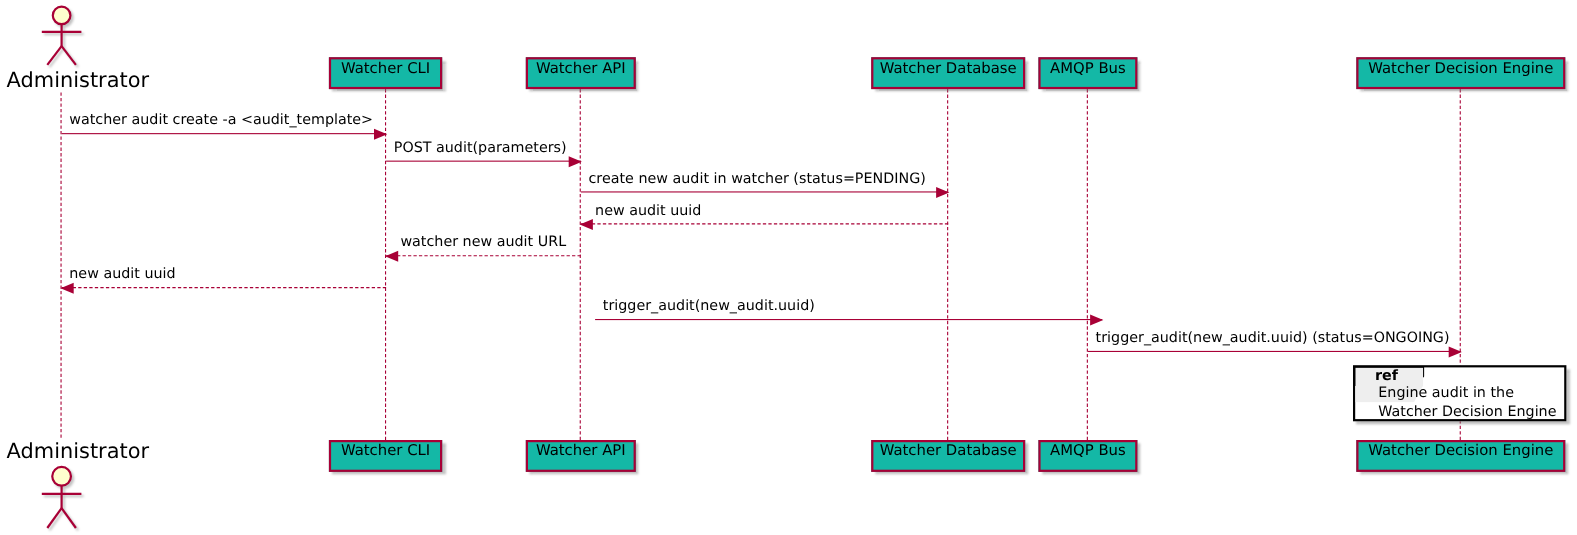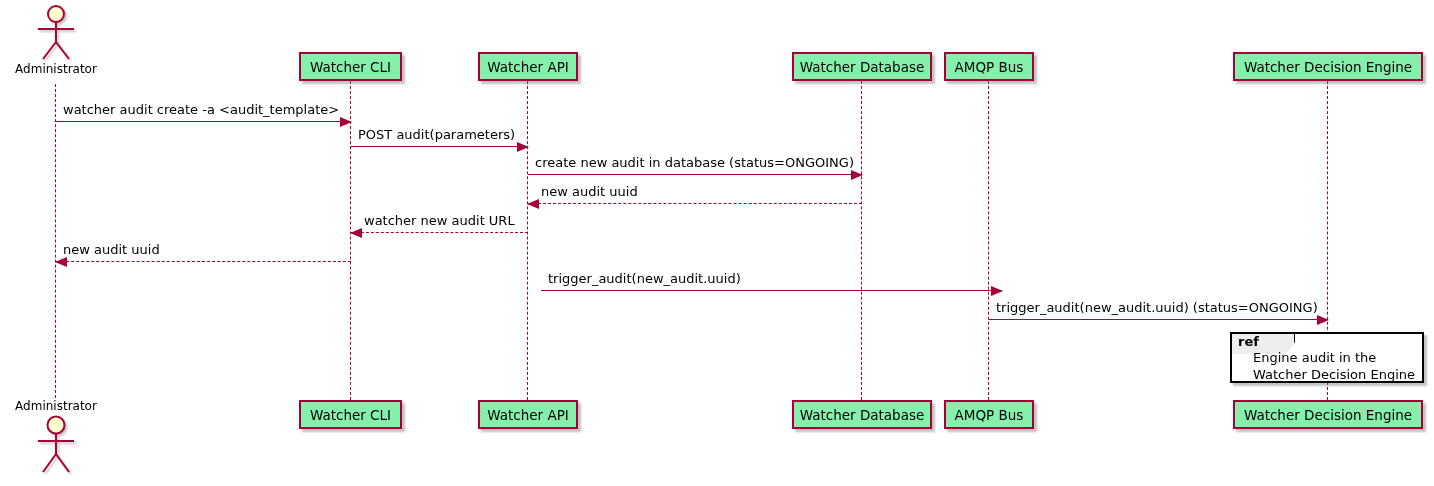--- a/index.html
+++ b/index.html
@@ -9,36 +9,36 @@
     background:#ffffff;
     font-family:"DejaVu Sans", sans-serif;
     color:#000;
     overflow:hidden;
   }
   
   .pbox{
     position:absolute;
     height:29px;
     box-sizing:border-box;
-    background:#86efac;
+    background:#14b8a6;
     border:2px solid #A80036;
     box-shadow:3px 3px 2px rgba(120,120,120,0.45);
-    display:flex;align-items:center;justify-content:center;
+    display:flex;justify-content:center;
     font-size:13.5px;
     white-space:nowrap;
   }
   
   .lifeline{
     position:absolute;
     top:81px;height:319px;width:0;
     border-left:1px dashed #A80036;
   }
   
   .actor{position:absolute;text-align:center;}
-  .actor .alabel{font-size:12px;white-space:nowrap;}
+  .actor .alabel{font-size:19px;white-space:nowrap;}
   .actor svg{display:block;margin:0 auto;filter:drop-shadow(2.5px 2.5px 1px rgba(120,120,120,0.45));}
   
   .msg{position:absolute;height:22px;}
   .msg .lbl{
     position:absolute;left:7px;bottom:5px;
     font-size:13px;white-space:nowrap;line-height:14px;
   }
   .msg.to-left .lbl{left:13px;}
   .msg .line{
     position:absolute;left:0;right:0;bottom:0;height:0;
@@ -55,25 +55,25 @@
     box-sizing:border-box;
     background:#ffffff;border:2px solid #000;
     box-shadow:3px 3px 2px rgba(120,120,120,0.45);
   }
   .ref-tab{
     position:absolute;top:-1px;left:-1px;width:64px;height:18px;
     background:#000;
     clip-path:polygon(0 0,100% 0,100% 50%,86% 100%,0 100%);
   }
   .ref-tab-inner{
-    position:absolute;top:0;left:0;width:62px;height:20px;
+    position:absolute;top:0;left:0;width:62px;height:32px;
     background:#EEEEEE;
     clip-path:polygon(0 0,100% 0,100% 50%,86% 100%,0 100%);
     font-size:13px;font-weight:bold;
-    padding-left:6px;box-sizing:border-box;line-height:16px;
+    padding-left:18px;box-sizing:border-box;line-height:16px;
   }
   .ref-body{position:absolute;left:21px;top:16px;font-size:13px;line-height:16.5px;white-space:nowrap;}
 </style>
 </head>
 <body>
 
 <div class="stage">
 
   <div class="lifeline" style="left:55px;top:84px;height:314px;"></div>
   <div class="lifeline" style="left:350px;"></div>
@@ -142,21 +142,21 @@
     <div class="head"></div>
   </div>
 
   <div class="msg to-right" style="left:351px;top:125px;width:177px;">
     <div class="lbl">POST audit(parameters)</div>
     <div class="line"></div>
     <div class="head"></div>
   </div>
 
   <div class="msg to-right" style="left:528px;top:153px;width:334px;">
-    <div class="lbl">create new audit in database (status=ONGOING)</div>
+    <div class="lbl">create new audit in watcher (status=PENDING)</div>
     <div class="line"></div>
     <div class="head"></div>
   </div>
 
   <div class="msg to-left dashed" style="left:528px;top:182px;width:334px;">
     <div class="lbl">new audit uuid</div>
     <div class="line"></div>
     <div class="head"></div>
   </div>
 

